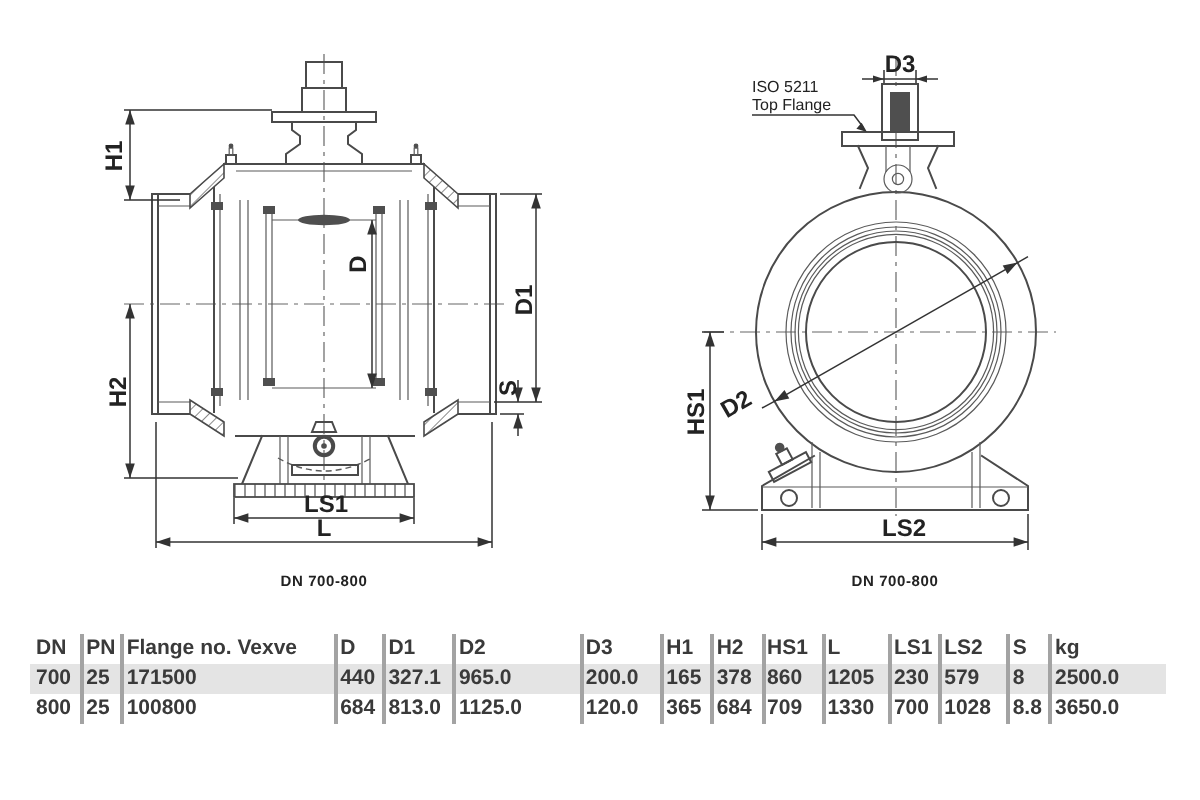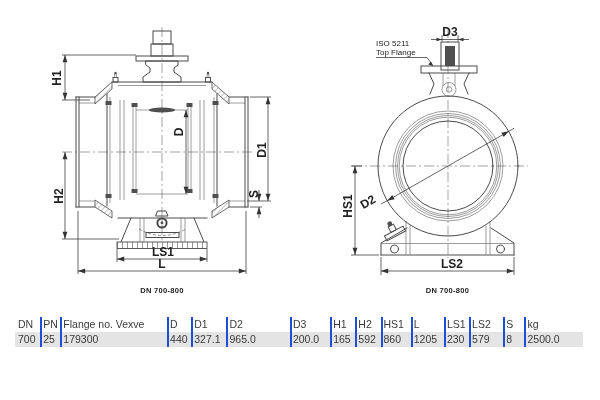--- a/index.html
+++ b/index.html
@@ -16,23 +16,23 @@
   .hatched{fill:url(#hatch);stroke:#4a4a4a;stroke-width:0.8;}
   .ticked{fill:url(#ticks);stroke:#4a4a4a;stroke-width:0.9;}
   text{fill:#222;}
   .dimtxt{font:bold 12px "Liberation Sans",sans-serif;text-anchor:middle;}
   .captxt{font:bold 7.5px "Liberation Sans",sans-serif;text-anchor:middle;letter-spacing:0.3px;}
   .notetxt{font:8px "Liberation Sans",sans-serif;text-anchor:start;}
   
   .tablewrap{position:absolute;left:15px;top:317px;width:568px;}
   table{border-collapse:separate;border-spacing:0;table-layout:fixed;width:568px;
         font-size:10.5px;color:#3a3a3a;}
-  th,td{font-weight:normal;text-align:left;padding:0 0 0 3px;height:15px;line-height:15px;
+  th,td{font-weight:bold;text-align:left;padding:0 0 0 3px;height:15px;line-height:15px;
         overflow:hidden;white-space:nowrap;}
-  th + th, td + td{border-left:2px solid #1d4ed8;padding-left:1px;}
+  th + th, td + td{border-left:2px solid #a3a3a3;padding-left:1px;}
   tr.hl td{background:#e4e4e4;}
 </style>
 </head>
 <body>
 
 <div class="page">
 
 <svg width="600" height="314" viewBox="0 0 600 314">
   <defs>
     <marker id="ar" markerUnits="userSpaceOnUse" markerWidth="8" markerHeight="6" refX="7.6" refY="3" orient="auto-start-reverse">
@@ -269,31 +269,48 @@
         <th>LS1</th>
         <th>LS2</th>
         <th>S</th>
         <th>kg</th>
       </tr>
     </thead>
     <tbody>
       <tr class="hl">
         <td>700</td>
         <td>25</td>
-        <td>179300</td>
+        <td>171500</td>
         <td>440</td>
         <td>327.1</td>
         <td>965.0</td>
         <td>200.0</td>
         <td>165</td>
-        <td>592</td>
+        <td>378</td>
         <td>860</td>
         <td>1205</td>
         <td>230</td>
         <td>579</td>
         <td>8</td>
         <td>2500.0</td>
       </tr>
+      <tr>
+        <td>800</td>
+        <td>25</td>
+        <td>100800</td>
+        <td>684</td>
+        <td>813.0</td>
+        <td>1125.0</td>
+        <td>120.0</td>
+        <td>365</td>
+        <td>684</td>
+        <td>709</td>
+        <td>1330</td>
+        <td>700</td>
+        <td>1028</td>
+        <td>8.8</td>
+        <td>3650.0</td>
+      </tr>
     </tbody>
   </table>
 </div>
 
 </div>
 
 </body></html>

